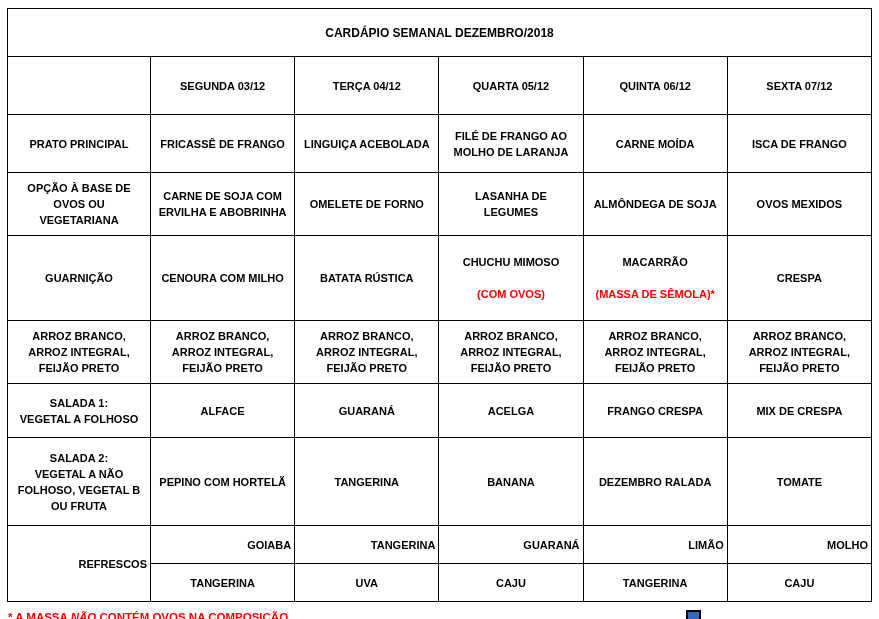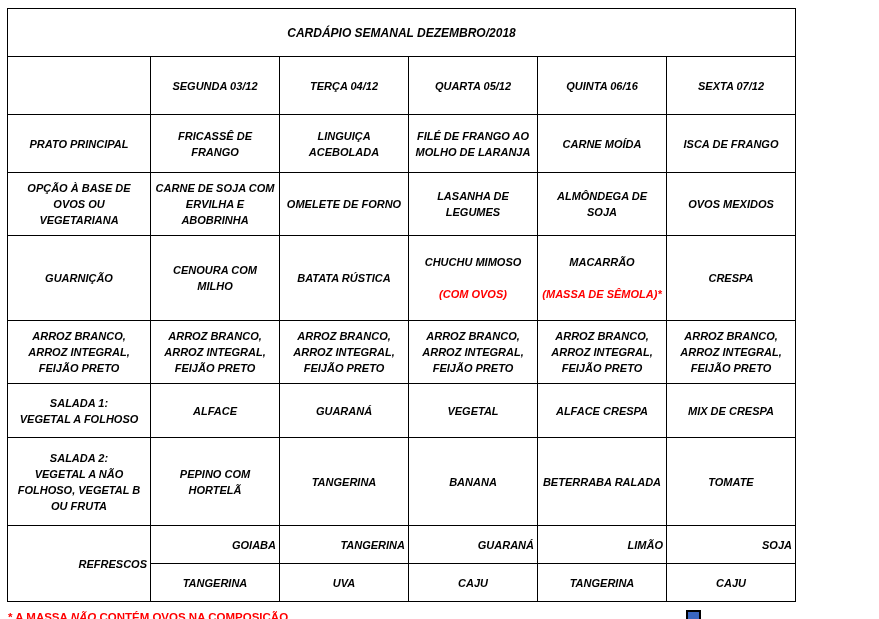--- a/index.html
+++ b/index.html
@@ -8,23 +8,22 @@
     width: 879px;
     height: 619px;
     position: relative;
     overflow: hidden;
     font-family: "Liberation Sans", sans-serif;
     color: #000000;
   }
   table.menu {
     border-collapse: collapse;
     table-layout: fixed;
-    width: 789px;
+    width: 865px;
     margin: 8px 4px 0 7px;
-    font-style: italic;
   }
   col.c0 { width: 143px; }
   td {
     border: 1px solid #000000;
     font-weight: bold;
     font-size: 11px;
     line-height: 16px;
     text-align: center;
     vertical-align: middle;
     white-space: pre-line;
@@ -76,21 +75,21 @@
   <tbody>
       <tr class="r-title">
     <td colspan="6">CARDÁPIO SEMANAL DEZEMBRO/2018</td>
   </tr>
 
   <tr class="r-header">
     <td></td>
     <td>SEGUNDA 03/12</td>
     <td>TERÇA 04/12</td>
     <td>QUARTA 05/12</td>
-    <td>QUINTA 06/16</td>
+    <td>QUINTA 06/12</td>
     <td>SEXTA 07/12</td>
   </tr>
 
   <tr class="r1">
     <td>PRATO PRINCIPAL</td>
     <td>FRICASSÊ DE FRANGO</td>
     <td>LINGUIÇA ACEBOLADA</td>
     <td>FILÉ DE FRANGO AO
 MOLHO DE LARANJA</td>
     <td>CARNE MOÍDA</td>
@@ -144,44 +143,44 @@
     <td>ARROZ BRANCO,
 ARROZ INTEGRAL,
 FEIJÃO PRETO</td>
   </tr>
 
   <tr class="r5">
     <td>SALADA 1:
 VEGETAL A FOLHOSO</td>
     <td>ALFACE</td>
     <td>GUARANÁ</td>
-    <td>VEGETAL</td>
-    <td>ALFACE CRESPA</td>
+    <td>ACELGA</td>
+    <td>FRANGO CRESPA</td>
     <td>MIX DE CRESPA</td>
   </tr>
 
   <tr class="r6">
     <td>SALADA 2:
 VEGETAL A NÃO
 FOLHOSO, VEGETAL B
 OU FRUTA</td>
     <td>PEPINO COM HORTELÃ</td>
     <td>TANGERINA</td>
     <td>BANANA</td>
-    <td>BETERRABA RALADA</td>
+    <td>DEZEMBRO RALADA</td>
     <td>TOMATE</td>
   </tr>
 
   <tr class="r7a">
     <td rowspan="2">REFRESCOS</td>
     <td>GOIABA</td>
     <td>TANGERINA</td>
     <td>GUARANÁ</td>
     <td>LIMÃO</td>
-    <td>SOJA</td>
+    <td>MOLHO</td>
   </tr>
 
   <tr class="r7b">
     <td>TANGERINA</td>
     <td>UVA</td>
     <td>CAJU</td>
     <td>TANGERINA</td>
     <td>CAJU</td>
   </tr>
 </tbody>

